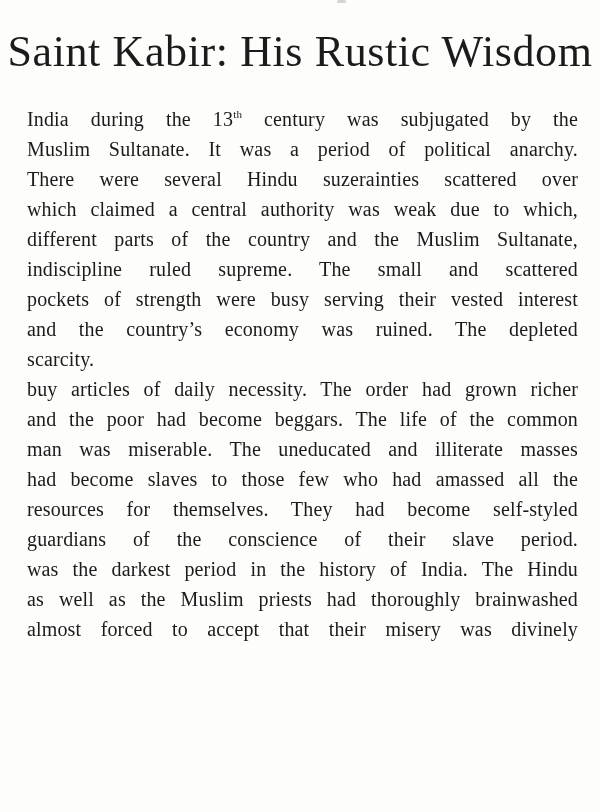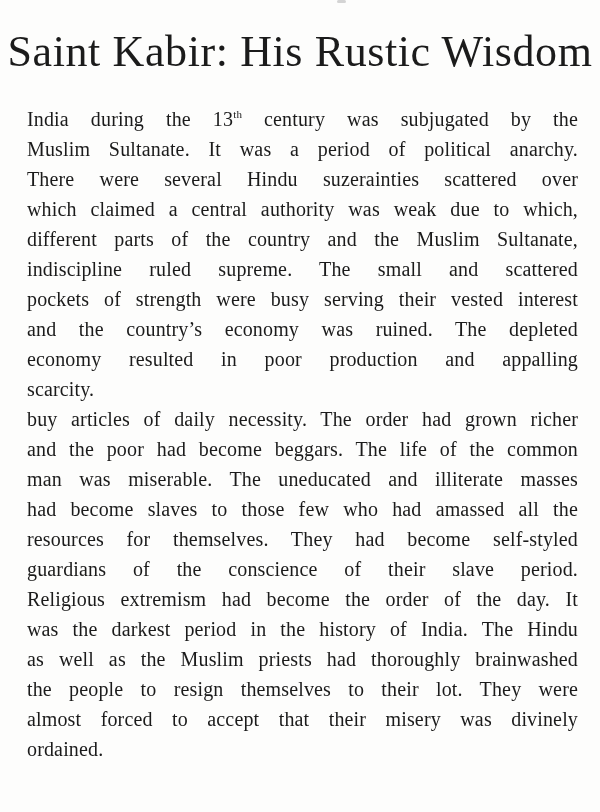--- a/index.html
+++ b/index.html
@@ -70,33 +70,29 @@
 
     <div class="para">
       <div class="line"><span>India during the 13</span><sup class="ordinal">th</sup><span> century was subjugated by the</span></div>
       <div class="line">Muslim Sultanate. It was a period of political anarchy.</div>
       <div class="line">There were several Hindu suzerainties scattered over</div>
       <div class="line">which claimed a central authority was weak due to which,</div>
       <div class="line">different parts of the country and the Muslim Sultanate,</div>
       <div class="line">indiscipline ruled supreme. The small and scattered</div>
       <div class="line">pockets of strength were busy serving their vested interest</div>
       <div class="line">and the country’s economy was ruined. The depleted</div>
-      <div class="line">economy resulted in poor production and appalling</div>
       <div class="line last">scarcity.</div>
     </div>
 
     <div class="para">
       <div class="line">buy articles of daily necessity. The order had grown richer</div>
       <div class="line">and the poor had become beggars. The life of the common</div>
       <div class="line">man was miserable. The uneducated and illiterate masses</div>
       <div class="line">had become slaves to those few who had amassed all the</div>
       <div class="line">resources for themselves. They had become self-styled</div>
       <div class="line">guardians of the conscience of their slave period.</div>
-      <div class="line">Religious extremism had become the order of the day. It</div>
       <div class="line">was the darkest period in the history of India. The Hindu</div>
       <div class="line">as well as the Muslim priests had thoroughly brainwashed</div>
-      <div class="line">the people to resign themselves to their lot. They were</div>
       <div class="line">almost forced to accept that their misery was divinely</div>
-      <div class="line last">ordained.</div>
     </div>
 
   </div>
 </div>
 
 </body></html>

